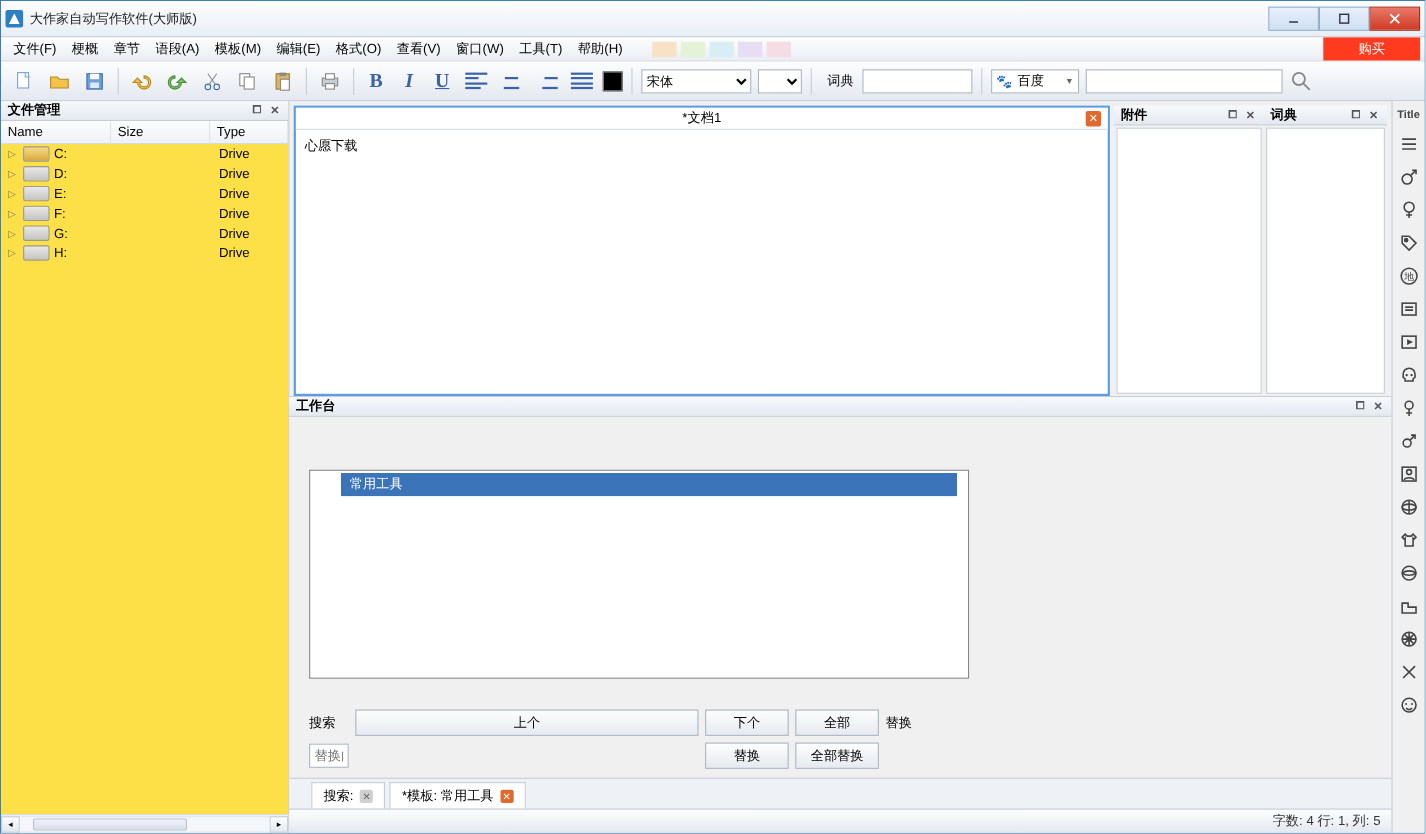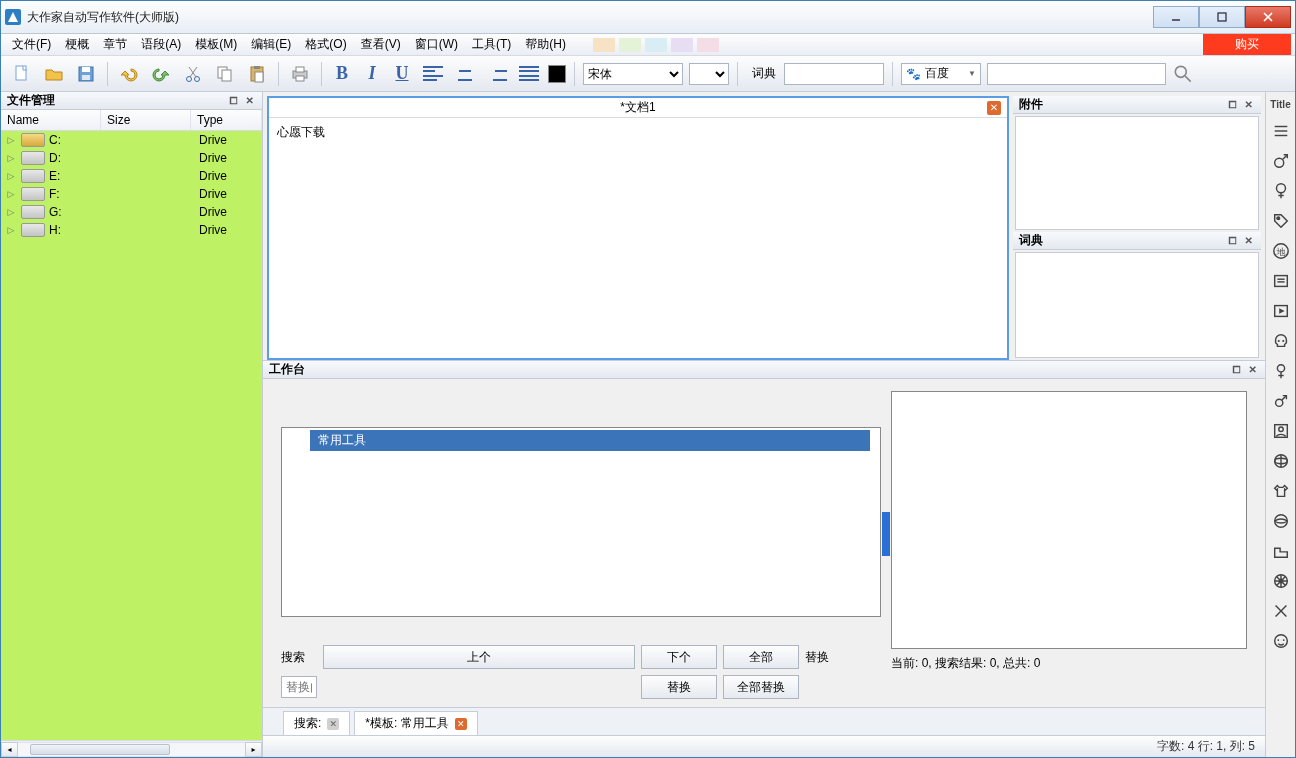--- a/index.html
+++ b/index.html
@@ -42,21 +42,21 @@
 .toolbar .searchsel { height:22px; width:80px; border:1px solid #abb5c4; font-size:12px; background:#fff; display:flex; align-items:center; padding:0 4px; gap:4px;}
 .toolbar .searchinp { flex:0 0 110px; height:22px; border:1px solid #abb5c4; background:#fff;}
 .toolbar .go { width:22px; height:22px; display:flex; align-items:center; justify-content:center;}
 
 
 .main { flex:1; display:flex; min-height:0; }
 .left-col { width: 262px; display:flex; flex-direction:column; border-right:1px solid #c6cdd8; }
 .panel-hdr { height:18px; background:linear-gradient(#f7f9fc,#e4e9f0); border-bottom:1px solid #c6cdd8; display:flex; align-items:center; padding:0 6px; font-size:12px; font-weight:bold;}
 .panel-hdr .pctrls { margin-left:auto; display:flex; gap:4px; font-size:10px; color:#555;}
 .panel-hdr .pctrl { cursor:pointer; padding:0 2px;}
-.file-tree { flex:1; background:#bef264; overflow:auto; font-family:"Courier New",monospace; font-size:12px; }
+.file-tree { flex:1; background:#fde047; overflow:auto; font-family:"Courier New",monospace; font-size:12px; }
 .tree-head { display:flex; background:linear-gradient(#fdfdfd,#eef1f6); border-bottom:1px solid #d5dbe4;}
 .tree-head div { padding:3px 6px; border-right:1px solid #e0e4ea;}
 .tree-head .n{width:100px;} .tree-head .s{width:90px;} .tree-head .t{flex:1;}
 .tree-row { display:flex; align-items:center; padding:2px 4px;}
 .tree-row .exp { width:12px; text-align:center; color:#777; font-size:9px;}
 .tree-row .dicon { width:24px; height:14px; margin:0 4px; }
 .drive-icon { background:linear-gradient(#e8e8e8,#c4c4c4); border:1px solid #999; border-radius:2px; position:relative;}
 .drive-icon.c { background:linear-gradient(#f7d98a,#d9a93a);}
 .tree-row .nm { width:60px;}
 .tree-row .sz { width:90px;}
@@ -65,21 +65,21 @@
 .hscroll .arr{width:17px;height:15px;background:linear-gradient(#fdfdfd,#e4e8ee);border:1px solid #c6cdd8;display:flex;align-items:center;justify-content:center;font-size:8px;}
 .hscroll .track{flex:1;height:15px;background:#f4f6f9;border-top:1px solid #e0e4ea;border-bottom:1px solid #e0e4ea;position:relative;}
 .hscroll .thumb{position:absolute;left:12px;top:1px;height:11px;width:140px;background:linear-gradient(#f0f3f8,#d7deea);border:1px solid #b7c0cf;border-radius:2px;}
 
 .center-col { flex:1; display:flex; flex-direction:column; min-width:0; }
 .doc-wrap { flex:0 0 268px; display:flex; padding:4px 4px 0 4px; gap:4px;}
 .doc-main { flex:1; display:flex; flex-direction:column; border:2px solid #5a9de4; background:#fff;}
 .doc-tab { height:20px; display:flex; align-items:center; justify-content:center; font-size:12px; background:#fff; border-bottom:1px solid #d5dbe4; position:relative;}
 .doc-tab .x { position:absolute; right:6px; width:14px; height:14px; background:#e06a2e; border-radius:2px; color:#fff; font-size:10px; display:flex; align-items:center; justify-content:center;}
 .doc-body { flex:1; padding:6px 8px; font-size:12px; }
-.right-col { width:248px; display:flex; flex-direction:column; gap:0;}
+.right-col { width:248px; display:flex; flex-direction:row; gap:0;}
 .att-body,.dict-body { flex:1; background:#fff; border:1px solid #c6cdd8; margin:2px;}
 .att-panel { flex:0 0 136px; display:flex; flex-direction:column;}
 .dict-panel { flex:1; display:flex; flex-direction:column;}
 
 
 .workbench { display:flex; flex-direction:column; border-top:1px solid #c6cdd8;}
 .wb-content { flex:1; display:flex; gap:10px; padding:12px 18px 8px 18px; background:#f0f0f0;}
 .wb-left { width: 600px; display:flex; flex-direction:column;justify-content:flex-end; }
 .wb-listbox { flex:0 0 190px; border:1px solid #888; background:#fff; }
 .wb-listbox .item { background:#3b74b9; color:#fff; font-size:12px; padding:2px 8px; margin:2px 2px 0 28px; width:560px;}
@@ -398,26 +398,20 @@
               <button>上个</button>
               <button>下个</button>
               <button>全部</button>
               <span class="lbl">替换</span>
               <input placeholder="替换内容" style="">
               <span></span>
               <button>替换</button>
               <button>全部替换</button>
             </div>
           </div>
-          <div class="wb-right">
-            <div class="box">
-              <div class="vbar"></div>
-            </div>
-            <div class="stat">当前: 0, 搜索结果: 0, 总共: 0</div>
-          </div>
         </div>
       </div>
 
       <div class="bottom-tabs">
         <div class="tab">
           <span>搜索:</span>
           <span class="tx">✕</span>
         </div>
         <div class="tab">
           <span>*模板: 常用工具</span>

